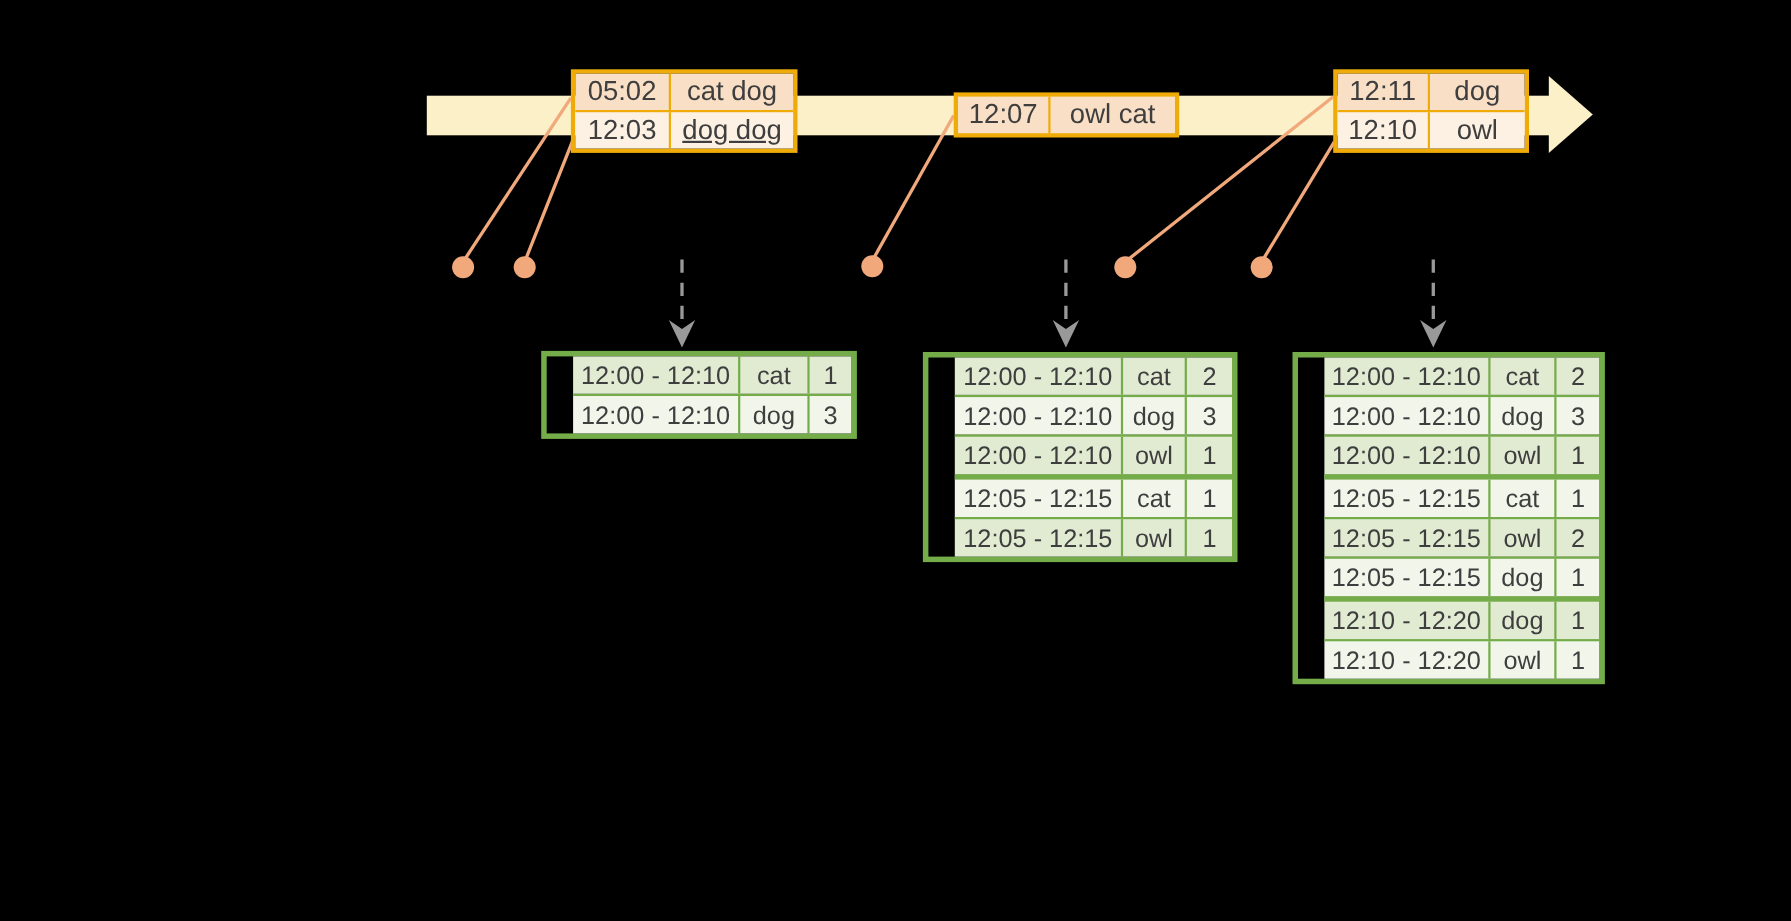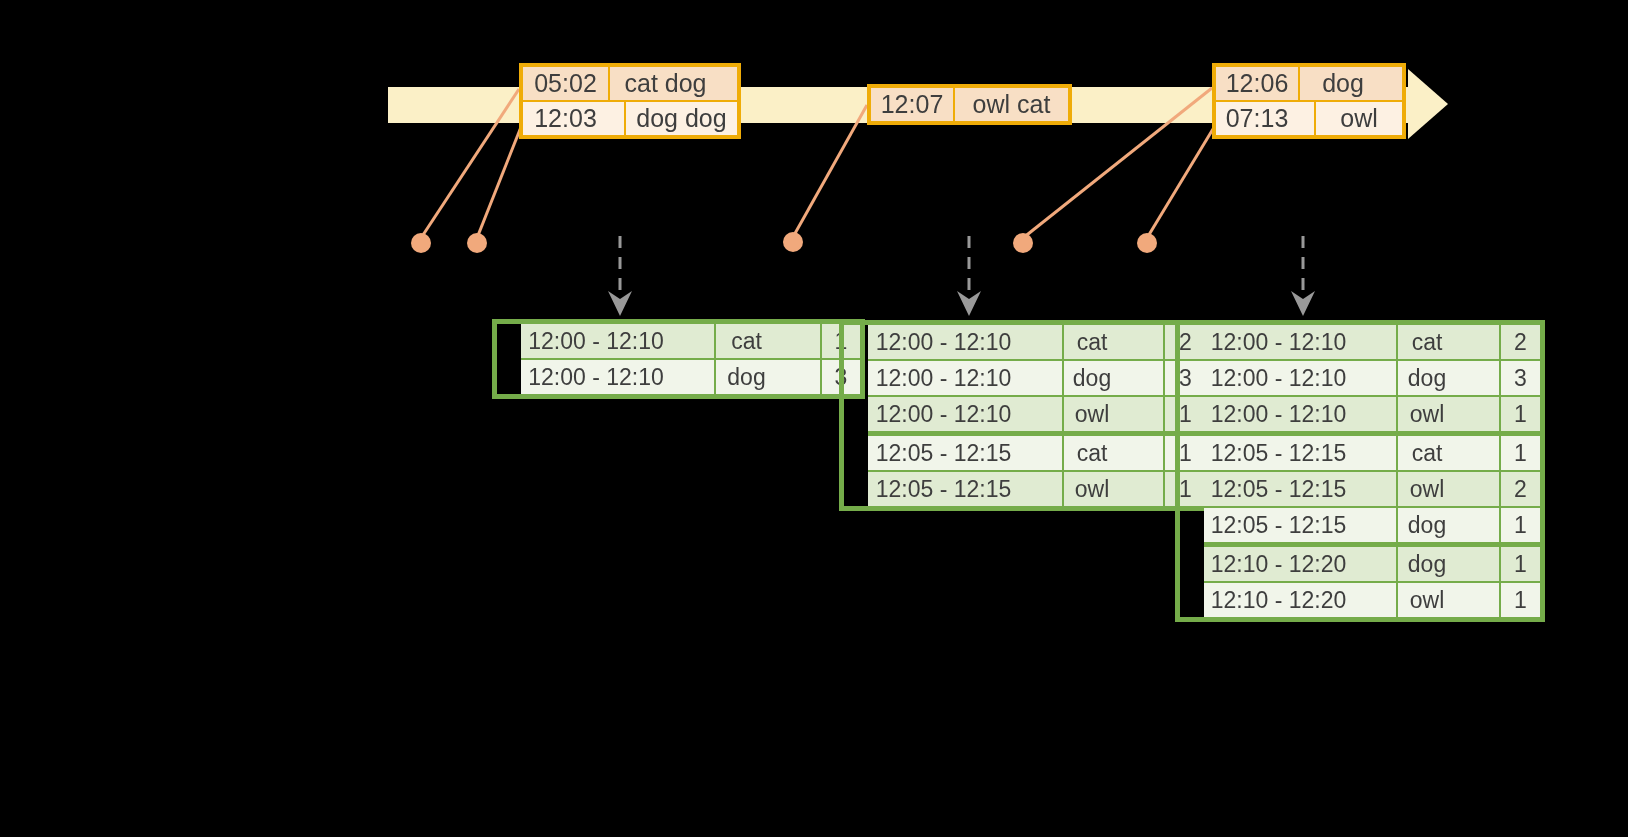--- a/index.html
+++ b/index.html
@@ -15,21 +15,21 @@
   
   .event-table{
     position:absolute;
     border:4px solid var(--event-border);
     display:flex;flex-direction:column;
     box-sizing:border-box;
   }
   .ev-row{display:flex;}
   .ev-row + .ev-row{border-top:2px solid var(--event-border);}
   .ev-row.dark{background:var(--event-row-dark);}
-  .ev-row.light{background:var(--event-row-light);gap:16px;}
+  .ev-row.light{background:var(--event-row-light);}
   .ev-cell{
     height:33px;
     display:flex;align-items:center;justify-content:center;
     font-size:25px;color:var(--cell-text);
     box-sizing:border-box;
   }
   .ev-cell + .ev-cell{border-left:2px solid var(--event-border);}
 
   
   .result-table{
@@ -43,21 +43,21 @@
   .res-row + .res-row{border-top:2px solid var(--result-border);}
   .res-row.group-break{border-top:5px solid var(--result-border);}
   .res-row.dark{background:var(--result-row-dark);}
   .res-row.light{background:var(--result-row-light);}
   .res-cell{
     height:34px;
     display:flex;align-items:center;justify-content:center;
     font-size:23px;color:var(--cell-text);
     box-sizing:border-box;
   }
-  .res-cell + .res-cell{border-left:2px solid var(--result-border);margin-left:43px;}
+  .res-cell + .res-cell{border-left:2px solid var(--result-border);}
 </style>
 </head>
 <body>
 
 <div id="canvas" style="--background: #000000; --timeline-fill: #fbf0c7; --event-border: #efac08; --event-row-dark: #f8dfc5; --event-row-light: #fdf1e3; --connector: #f1a97c; --flow-arrow: #999999; --result-border: #75ac4a; --result-row-dark: #e0ebd2; --result-row-light: #f1f5ea; --cell-text: #3e3e3e;">
 
   <svg id="overlay" width="1628" height="837" viewBox="0 0 1628 837">
 
     <rect x="388" y="87" width="1022" height="36" style="fill:var(--timeline-fill)"></rect>
     <polygon points="1408,69 1448,104 1408,139" style="fill:var(--timeline-fill)"></polygon>
@@ -88,36 +88,36 @@
     </g>
   </svg>
 
   <div class="event-table" style="left:519px;top:63px">
       <div class="ev-row dark">
         <div class="ev-cell" style="width: 85px;">05:02</div>
         <div class="ev-cell" style="width: 113px; text-align: center;">cat dog</div>
       </div>
       <div class="ev-row light">
         <div class="ev-cell" style="width: 85px;">12:03</div>
-        <div class="ev-cell" style="width: 113px;">dog dog</div>
+        <div class="ev-cell" style="width: 113px; text-decoration: underline;">dog dog</div>
       </div>
     </div>
   <div class="event-table" style="left:867px;top:84px">
       <div class="ev-row dark">
         <div class="ev-cell" style="width: 82px;">12:07</div>
         <div class="ev-cell" style="width: 115px;">owl cat</div>
       </div>
     </div>
   <div class="event-table" style="left:1212px;top:63px">
       <div class="ev-row dark">
-        <div class="ev-cell" style="width: 82px;">12:06</div>
+        <div class="ev-cell" style="width: 82px;">12:11</div>
         <div class="ev-cell" style="width: 88px;">dog</div>
       </div>
       <div class="ev-row light">
-        <div class="ev-cell" style="width: 82px;">07:13</div>
+        <div class="ev-cell" style="width: 82px;">12:10</div>
         <div class="ev-cell" style="width: 88px;">owl</div>
       </div>
     </div>
 
   <div class="result-table" style="left:492px;top:319px">
       <div class="res-row dark">
         <div class="res-cell" style="width: 150px;">12:00 - 12:10</div>
         <div class="res-cell" style="width: 63px;">cat</div>
         <div class="res-cell" style="width: 40px;">1</div>
       </div>

